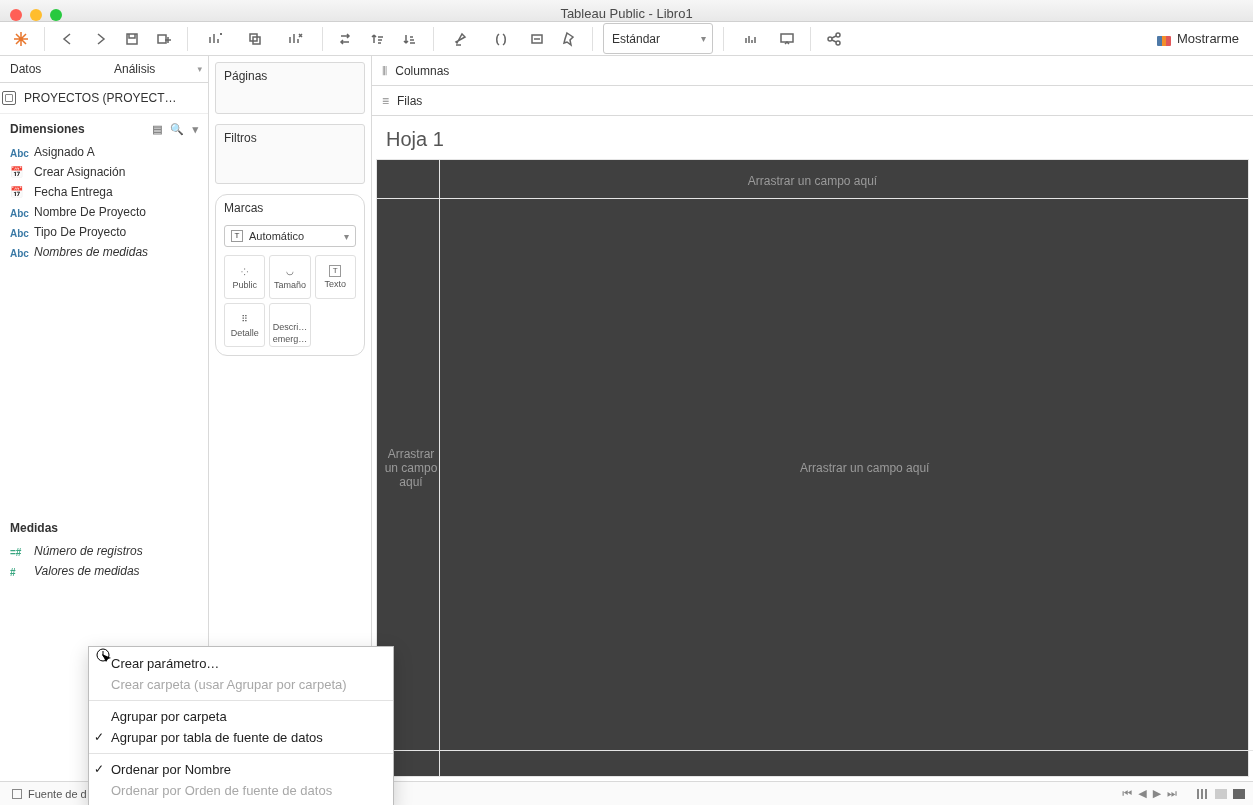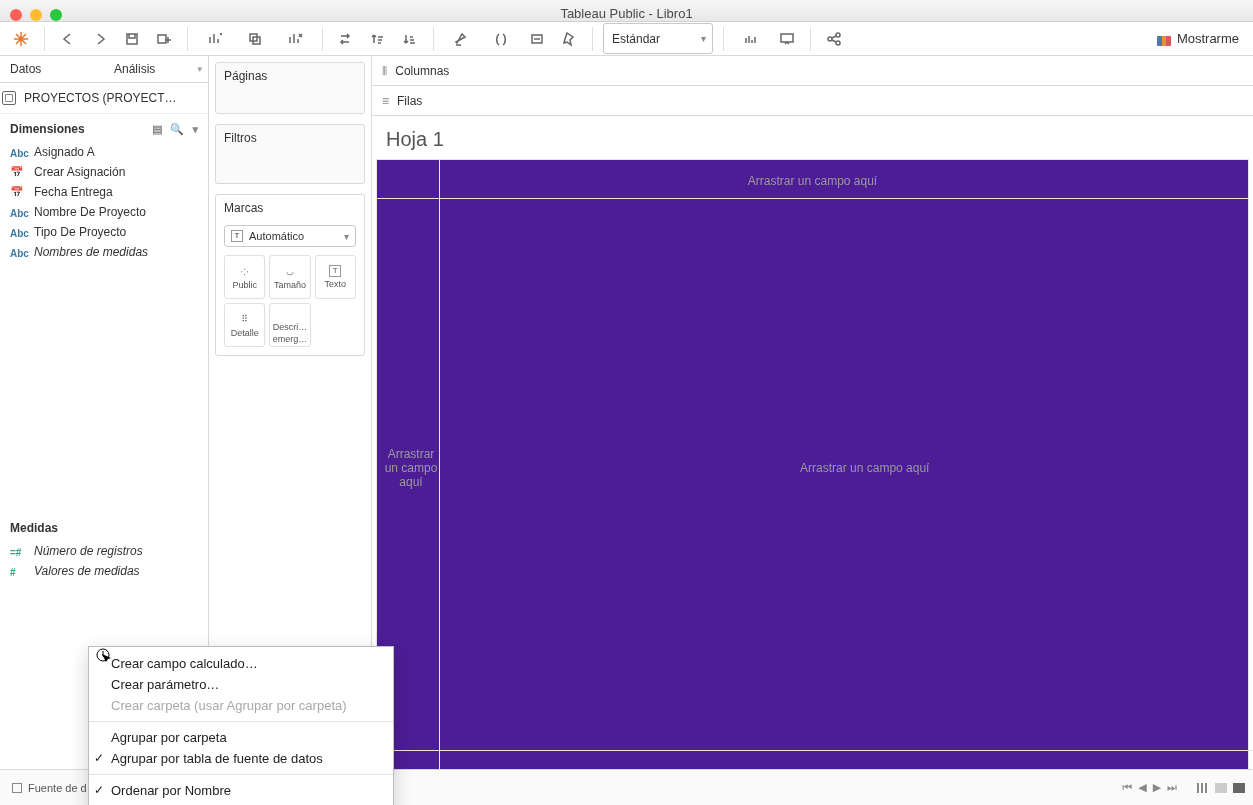--- a/index.html
+++ b/index.html
@@ -44,43 +44,43 @@
 .ficon.date::before { content: "📅"; font-size: 11px; }
 .ficon.num { color: #3aa681; }
 .field .fname.italic { font-style: italic; }
 
 
 .midcol { border-right: 1px solid #d9d9d9; padding: 6px; display: flex; flex-direction: column; gap: 10px; }
 .shelf { border: 1px solid #d9d9d9; border-radius: 3px; background: #fafafa; }
 .shelf .shelftitle { padding: 6px 8px; font-size: 12px; color: #333; }
 .shelf.pages { height: 52px; }
 .shelf.filters { height: 60px; }
-.markscard { border: 1px solid #d9d9d9; border-radius: 3px; }
+.markscard { border: 1px solid #d9d9d9; border-radius: 12px; }
 .markscard .shelftitle { padding: 6px 8px; }
 .marksel { margin: 4px 8px 8px; height: 22px; border: 1px solid #c8c8c8; border-radius: 3px; display: flex; align-items: center; padding: 0 6px; font-size: 11px; gap: 6px; position: relative; background: #fff; }
 .marksel::after { content: "▾"; position: absolute; right: 6px; color: #888; font-size: 10px; }
 .marksel .micon { width: 12px; height: 12px; border: 1px solid #999; display: inline-block; font-size: 8px; text-align: center; line-height: 10px; }
 .markgrid { display: grid; grid-template-columns: repeat(3, 1fr); gap: 4px; padding: 0 8px 8px; }
 .markcell { border: 1px solid #e0e0e0; border-radius: 3px; height: 44px; display: flex; flex-direction: column; align-items: center; justify-content: center; gap: 2px; font-size: 9px; color: #555; background: #fff; }
 .markcell .mi { width: 14px; height: 14px; display: flex; align-items: center; justify-content: center; }
 
 
 .vizarea { display: flex; flex-direction: column; }
 .colrow, .rowrow { height: 30px; border-bottom: 1px solid #d9d9d9; display: flex; align-items: center; padding: 0 10px; gap: 8px; font-size: 12px; color: #333; }
 .colrow .icon, .rowrow .icon { color: #888; font-size: 12px; }
 .sheettitle { padding: 12px 14px 8px; font-size: 20px; color: #555; font-weight: 400; }
-.canvas { flex: 1; border: 1px solid #e5e5e5; margin: 0 4px 4px; position: relative; background: #4c1d95; }
+.canvas { flex: 1; border: 1px solid #e5e5e5; margin: 0 4px 4px; position: relative; background: #404040; }
 .canvas .hline { position: absolute; left: 0; right: 0; top: 38px; border-top: 1px solid #e5e5e5; }
 .canvas .vline { position: absolute; top: 0; bottom: 0; left: 62px; border-left: 1px solid #e5e5e5; }
 .drop1 { position: absolute; top: 14px; left: 50%; transform: translateX(-50%); color: #9a9a9a; font-size: 12px; }
 .drop2 { position: absolute; top: 50%; left: 6px; width: 56px; text-align: center; color: #9a9a9a; font-size: 12px; transform: translateY(-50%); }
 .drop3 { position: absolute; top: 50%; left: 56%; transform: translate(-50%,-50%); color: #9a9a9a; font-size: 12px; }
 
 
-.bottombar { position: absolute; bottom: 0; left: 0; right: 0; height: 36px; border-top: 1px solid #d9d9d9; display: flex; align-items: center; background: #fafafa; }
+.bottombar { position: absolute; bottom: 0; left: 0; right: 0; height: 24px; border-top: 1px solid #d9d9d9; display: flex; align-items: center; background: #fafafa; }
 .sheet-tab { height: 24px; padding: 0 12px; display: flex; align-items: center; gap: 6px; border-right: 1px solid #d9d9d9; font-size: 11px; color: #555; background: #fafafa; }
 .sheet-tab .sqicon { width: 10px; height: 10px; border: 1px solid #888; }
 .bottombar .navright { margin-left: auto; display: flex; align-items: center; gap: 6px; padding-right: 8px; color: #888; font-size: 11px; }
 .navright .vbox { width: 12px; height: 10px; background: #ccc; }
 
 
 .ctxmenu { position: absolute; left: 88px; top: 646px; width: 306px; background: #fff; border: 1px solid #bdbdbd; box-shadow: 0 6px 18px rgba(0,0,0,.18); padding: 6px 0; font-size: 13px; }
 .ctxmenu .mi { padding: 3px 18px 3px 22px; color: #222; position: relative; }
 .ctxmenu .mi.disabled { color: #a8a8a8; }
 .ctxmenu .sep { height: 1px; background: #e2e2e2; margin: 5px 0; }
@@ -356,21 +356,20 @@
     <span>▶</span>
     <span>⏭</span>
     <span style="width:8px"></span>
     <span class="vbox" style="background:repeating-linear-gradient(90deg,#888 0 2px,transparent 2px 4px)"></span>
     <span class="vbox"></span>
     <span class="vbox" style="background:#666"></span>
   </div>
 </div>
 
 <div class="ctxmenu">
-  <div class="mi">Crear campo calculado…</div>
   <div class="mi">Crear parámetro…</div>
   <div class="mi disabled">Crear carpeta (usar Agrupar por carpeta)</div>
   <div class="sep"></div>
   <div class="mi">Agrupar por carpeta</div>
   <div class="mi"><span class="chk">✓</span><span>Agrupar por tabla de fuente de datos</span></div>
   <div class="sep"></div>
   <div class="mi"><span class="chk">✓</span><span>Ordenar por Nombre</span></div>
   <div class="mi disabled">Ordenar por Orden de fuente de datos</div>
 </div>
 

